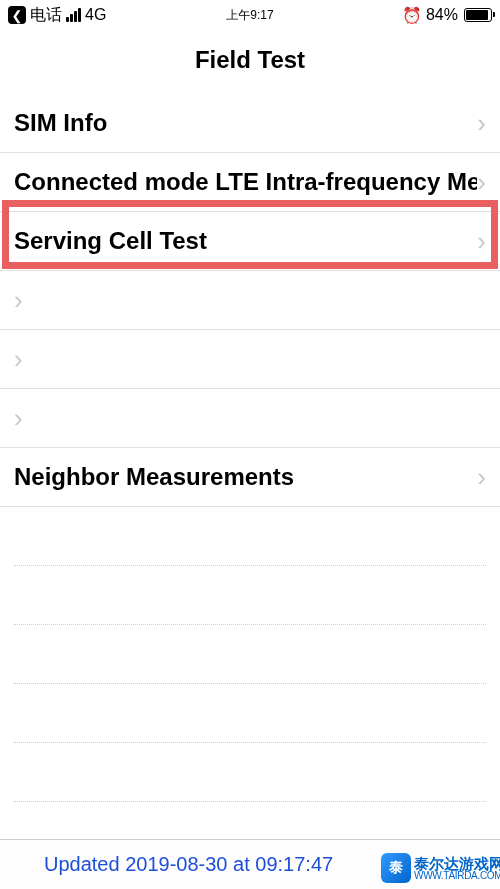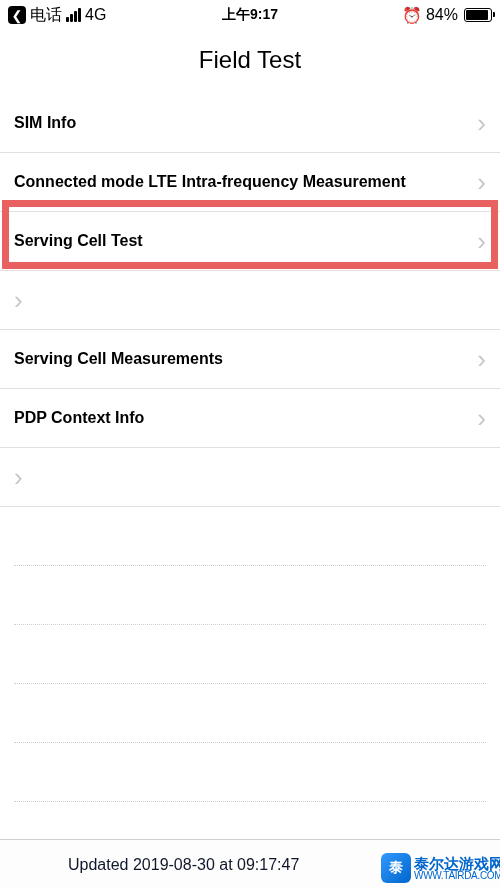--- a/index.html
+++ b/index.html
@@ -27,22 +27,22 @@
     }
     .status-left {
       display: flex;
       align-items: center;
       gap: 4px;
     }
     .status-center {
       position: absolute;
       left: 50%;
       transform: translateX(-50%);
-      font-size: 14px;
-      font-weight: 700;
+      font-size: 12px;
+      font-weight: 400;
     }
     .status-right {
       display: flex;
       align-items: center;
       gap: 4px;
     }
     .back-icon {
       width: 18px;
       height: 18px;
       background: #000;
@@ -94,36 +94,36 @@
       width: 85%;
       background: #000;
       border-radius: 1px;
     }
     .header {
       text-align: center;
       padding: 16px 0 20px;
     }
     .header-title {
       font-size: 24px;
-      font-weight: 400;
+      font-weight: 700;
     }
     .list {
       width: 100%;
     }
     .row {
       display: flex;
       align-items: center;
       justify-content: space-between;
       height: 59px;
       padding: 0 14px;
       border-bottom: 1px solid #e0e0e0;
       position: relative;
     }
     .row-label {
-      font-size: 16px;
+      font-size: 24px;
       font-weight: 700;
       white-space: nowrap;
       overflow: hidden;
     }
     .chevron {
       color: #c7c7cc;
       font-size: 26px;
       flex-shrink: 0;
     }
     .highlight-box {
@@ -148,23 +148,22 @@
       left: 0;
       right: 0;
       height: 50px;
       border-top: 1px solid #d0d0d0;
       display: flex;
       align-items: center;
       padding-left: 44px;
       background: #fdfdfd;
     }
     .footer-text {
-      font-size: 16px;
-      color: #0f172a;
-      margin-left: 24px;
+      font-size: 20px;
+      color: #1d4ed8;
     }
     .watermark {
       position: absolute;
       right: -4px;
       bottom: 6px;
       display: flex;
       align-items: center;
       gap: 3px;
       z-index: 10;
     }
@@ -235,28 +234,27 @@
     <span class="chevron">›</span>
   </div>
   <div class="row">
     <span class="row-label">Serving Cell Test</span>
     <span class="chevron">›</span>
   </div>
   <div class="row">
     <span class="chevron">›</span>
   </div>
   <div class="row">
-    <span class="row-label">Serving Cell Measurements</span>
-    <span class="chevron">›</span>
-  </div>
-  <div class="row">
-    <span class="row-label">PDP Context Info</span>
-    <span class="chevron">›</span>
-  </div>
-  <div class="row">
+    <span class="chevron">›</span>
+  </div>
+  <div class="row">
+    <span class="chevron">›</span>
+  </div>
+  <div class="row">
+    <span class="row-label">Neighbor Measurements</span>
     <span class="chevron">›</span>
   </div>
   <div class="dotted-row"></div>
   <div class="dotted-row"></div>
   <div class="dotted-row"></div>
   <div class="dotted-row"></div>
   <div class="dotted-row"></div>
 </div>
 
 <div class="highlight-box"></div>

